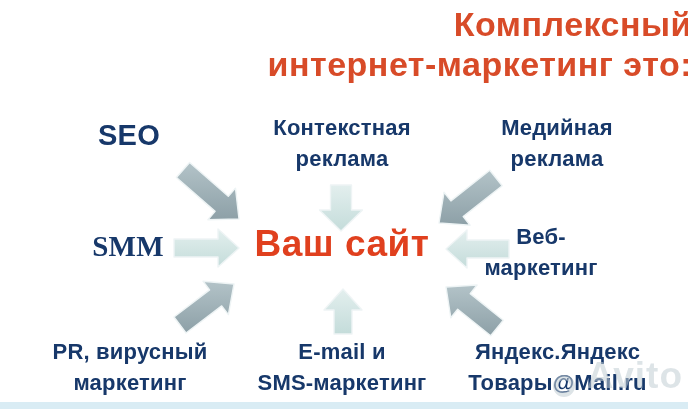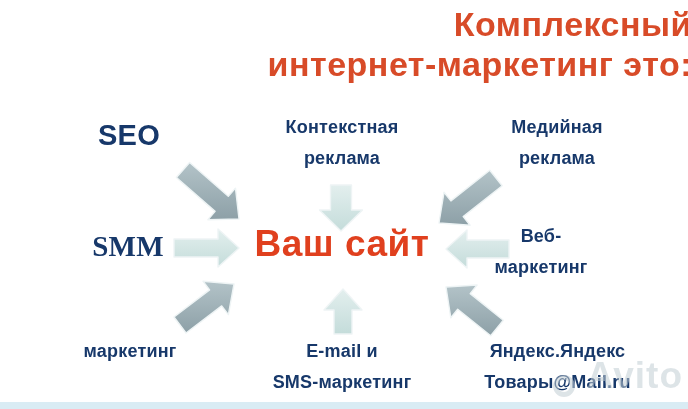--- a/index.html
+++ b/index.html
@@ -15,21 +15,21 @@
   .arrows polygon{stroke:#eef4f5;stroke-width:1.4;stroke-linejoin:round;}
   .title{
     position:absolute;left:0;top:0;width:100%;
     margin:4px;text-align:right;
     font-size:34px;line-height:40px;letter-spacing:.5px;
     color:var(--title-color,#d84b28);
   }
   .node{
     position:absolute;text-align:center;
     color:var(--label-color,#17386a);
-    font-size:18px;line-height:31px;letter-spacing:.2px;
+    font-size:22px;line-height:31px;letter-spacing:.2px;
   }
   .node.big{font-size:29px;line-height:36px;}
   .center-label{
     position:absolute;left:232px;top:218px;width:220px;
     text-align:center;font-size:37px;line-height:52px;letter-spacing:.5px;
     color:var(--center-color,#e0401e);
   }
   #n-seo{left:49px;top:117px;width:160px;}
   #n-contextual{left:242px;top:112px;width:200px;}
   #n-media{left:457px;top:112px;width:200px;}
@@ -105,20 +105,21 @@
   </div>
 
   <div class="center-label">Ваш сайт</div>
 
   <div class="node" id="n-web">
     <div>Веб-</div>
     <div>маркетинг</div>
   </div>
 
   <div class="node" id="n-pr">
+    <div>PR, вирусный</div>
     <div>маркетинг</div>
   </div>
 
   <div class="node" id="n-email">
     <div>E-mail и</div>
     <div>SMS-маркетинг</div>
   </div>
 
   <div class="node" id="n-yandex">
     <div>Яндекс.Яндекс</div>

